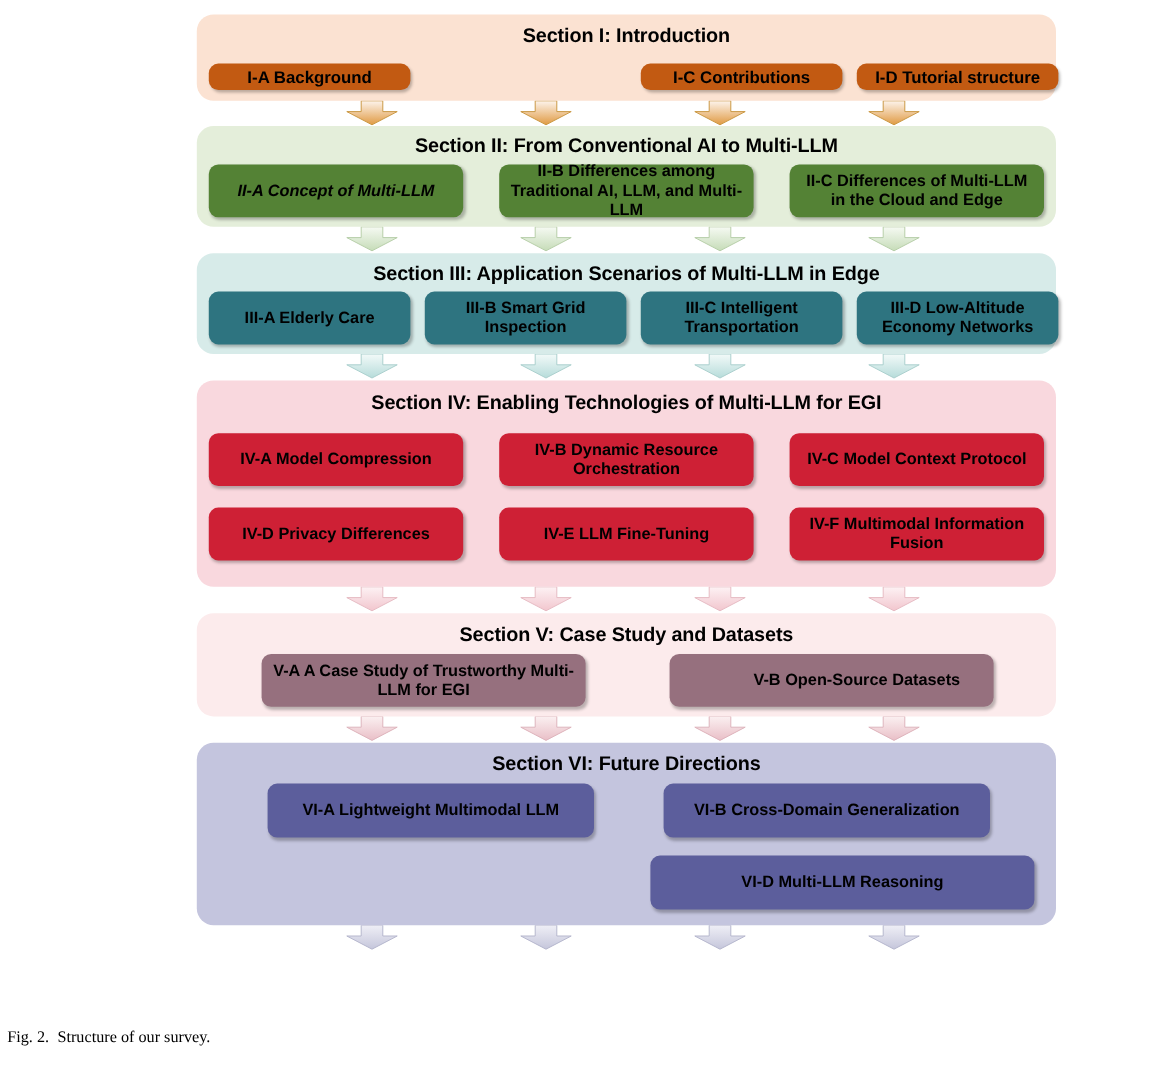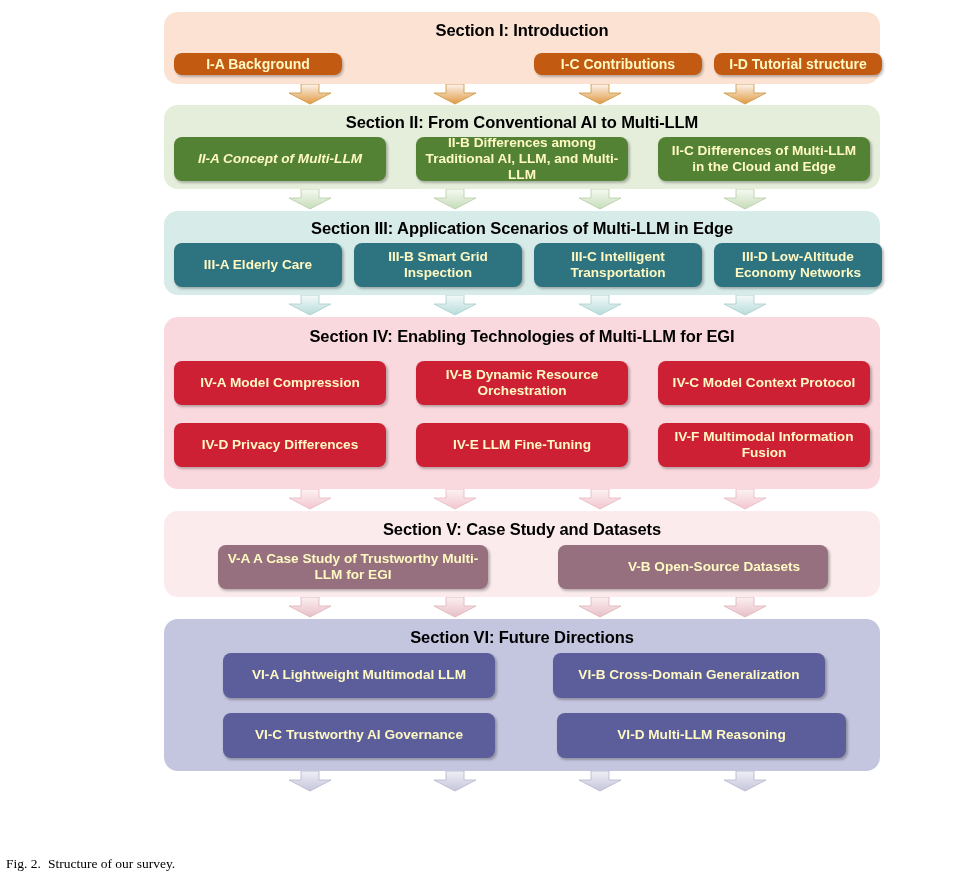--- a/index.html
+++ b/index.html
@@ -36,21 +36,21 @@
     letter-spacing: -0.1px;
     line-height: 1.1;
     white-space: nowrap;
   }
 
   
   .box {
     position: absolute;
     box-sizing: border-box;
     border-radius: 8px;
-    color: #fef9c3;
+    color: #000000;
     font-weight: bold;
     font-size: 14px;
     line-height: 1.18;
     display: flex;
     align-items: center;
     justify-content: center;
     text-align: center;
     padding: 2px 6px;
     box-shadow: 1.5px 2px 2.5px rgba(0,0,0,0.26);
   }
@@ -260,22 +260,21 @@
       <svg viewBox="0 0 44 21" preserveAspectRatio="none">
           <path d="M13 0 L31 0 L31 9 L43 9 L22 20 L1 9 L13 9 Z" fill="url(#gE)" stroke="#DCB2BA" stroke-width="0.8"></path>
         </svg>
     </div>
   </div>
 
   <div class="section" style="left:164px; top:619px; width:716px; height:152px; background:#C4C5DE;">
     <div class="section-title" style="position:absolute; left:0; top:9px; width:100%;">Section VI: Future Directions</div>
     <div class="box small" style="left:389px; top:34px; width:272px; height:45px; background:#5C5E9C;">VI-B Cross-Domain Generalization</div>
     <div class="box small" style="left:59px; top:34px; width:272px; height:45px; background:#5C5E9C;">VI-A Lightweight Multimodal LLM</div>
-    <div class="box small" style="left:59px; top:94px; width:272px; height:45px; background:#5C5E9C;">VI-C Trustworthy AI Governance</div>
-    <div class="box small" style="left:393px; top:94px; width:289px; height:45px; background:#5C5E9C;">VI-D Multi-LLM Reasoning</div>
+    <div class="box small" style="left:378px; top:94px; width:320px; height:45px; background:#5C5E9C;">VI-D Multi-LLM Reasoning</div>
   </div>
 
   <div>
     <div class="arrow" style="left:288px; top:771px; height:21px;">
       <svg viewBox="0 0 44 21" preserveAspectRatio="none">
           <defs>
             <linearGradient id="gF" x1="0" y1="0" x2="0" y2="1">
               <stop offset="0" stop-color="#EFEFF6"></stop>
               <stop offset="1" stop-color="#C5C6DB"></stop>
             </linearGradient>

